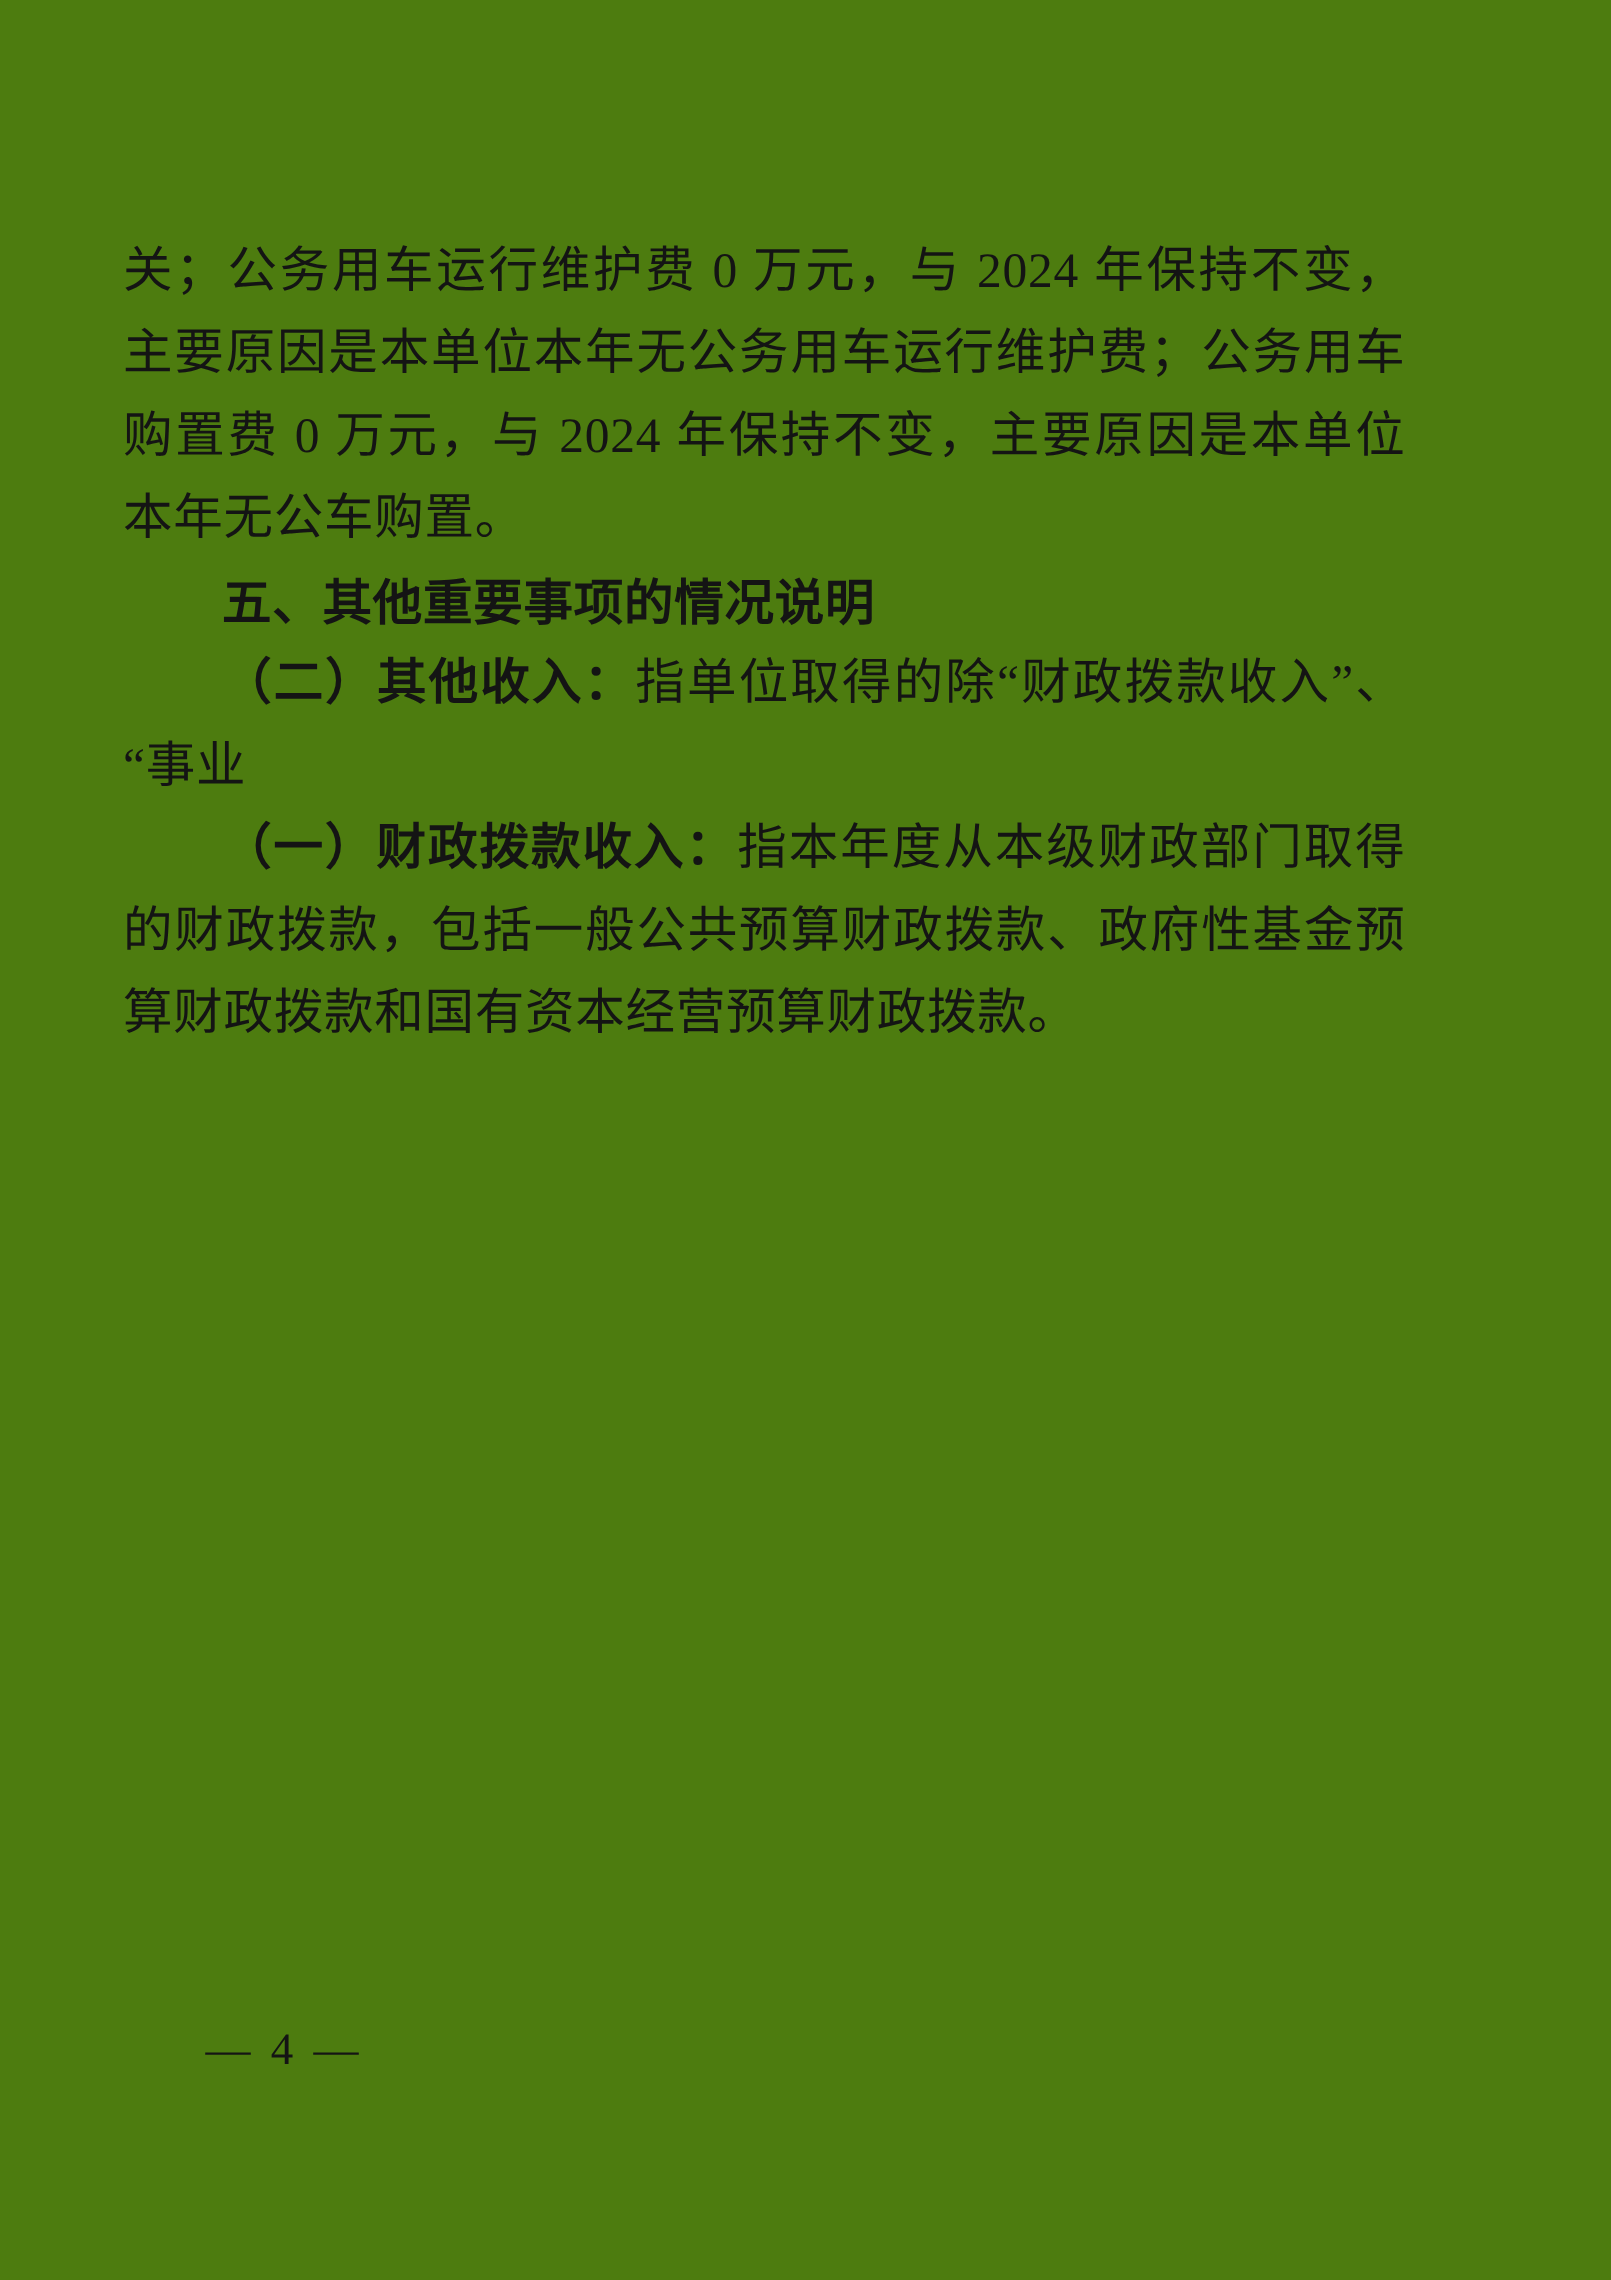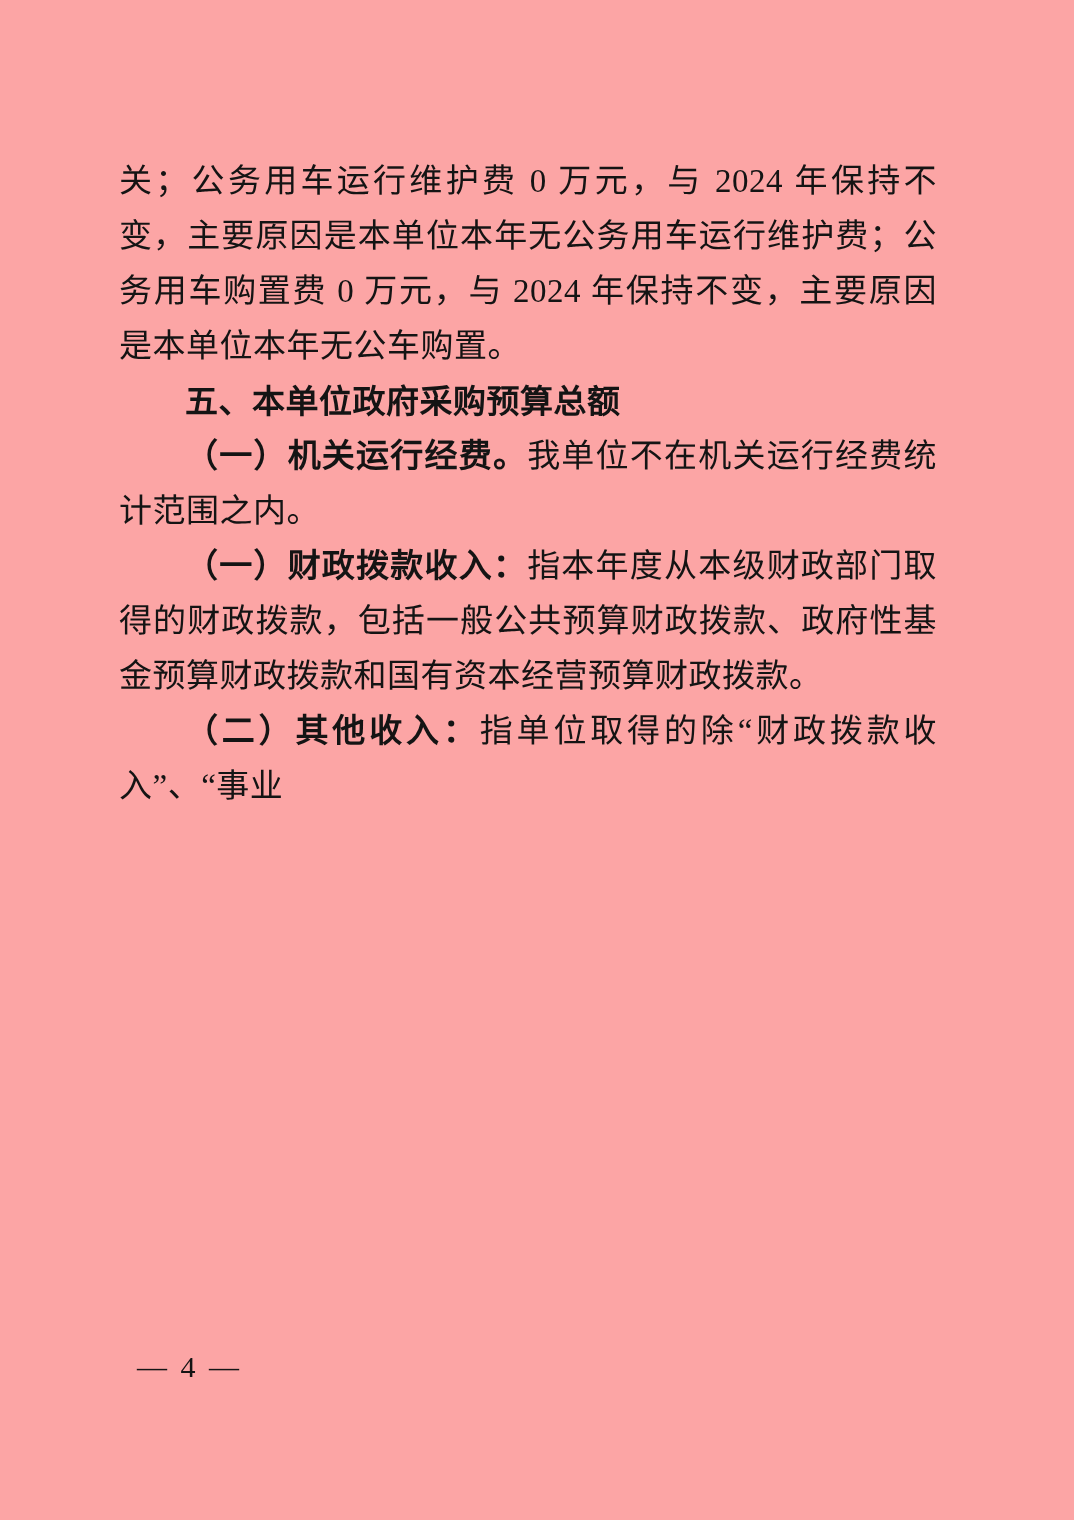--- a/index.html
+++ b/index.html
@@ -4,23 +4,23 @@
 <style>
   html, body {
     margin: 0;
     padding: 0;
     background: #ffffff;
   }
   .page {
     position: relative;
     width: 1074px;
     height: 1520px;
-    background: #fca5a5;
+    background: #4d7c0f;
     box-sizing: border-box;
-    padding: 154px 137px 0 119px;
+    padding: 154px 137px 0 82px;
     color: #141414;
     overflow: hidden;
   }
   .body-text {
     font-family: "Liberation Serif", "DejaVu Serif", serif;
     font-size: 33px;
     line-height: 55px;
     text-align: justify;
     text-align-last: left;
     margin: 0;
@@ -52,27 +52,26 @@
     color: #141414;
   }
 </style>
 </head>
 <body>
 
 <div class="page">
 
   <p class="body-text">关；公务用车运行维护费 0 万元，与 2024 年保持不变，主要原因是本单位本年无公务用车运行维护费；公务用车购置费 0 万元，与 2024 年保持不变，主要原因是本单位本年无公车购置。</p>
 
-  <h2 class="section-heading">五、本单位政府采购预算总额</h2>
-
-  <p class="body-text indent"><span class="para-label">（一）机关运行经费。</span><span>我单位不在机关运行经费统计范围之内。</span></p>
+  <h2 class="section-heading">五、其他重要事项的情况说明</h2>
 
 
 
 
 
-  <p class="body-text indent"><span class="para-label">（一）财政拨款收入：</span><span>指本年度从本级财政部门取得的财政拨款，包括一般公共预算财政拨款、政府性基金预算财政拨款和国有资本经营预算财政拨款。</span></p>
 
   <p class="body-text indent"><span class="para-label">（二）其他收入：</span><span>指单位取得的除“财政拨款收入”、“事业</span></p>
+
+  <p class="body-text indent"><span class="para-label">（一）财政拨款收入：</span><span>指本年度从本级财政部门取得的财政拨款，包括一般公共预算财政拨款、政府性基金预算财政拨款和国有资本经营预算财政拨款。</span></p>
 
   <div class="page-number">— 4 —</div>
 
 </div>
 
 </body></html>

